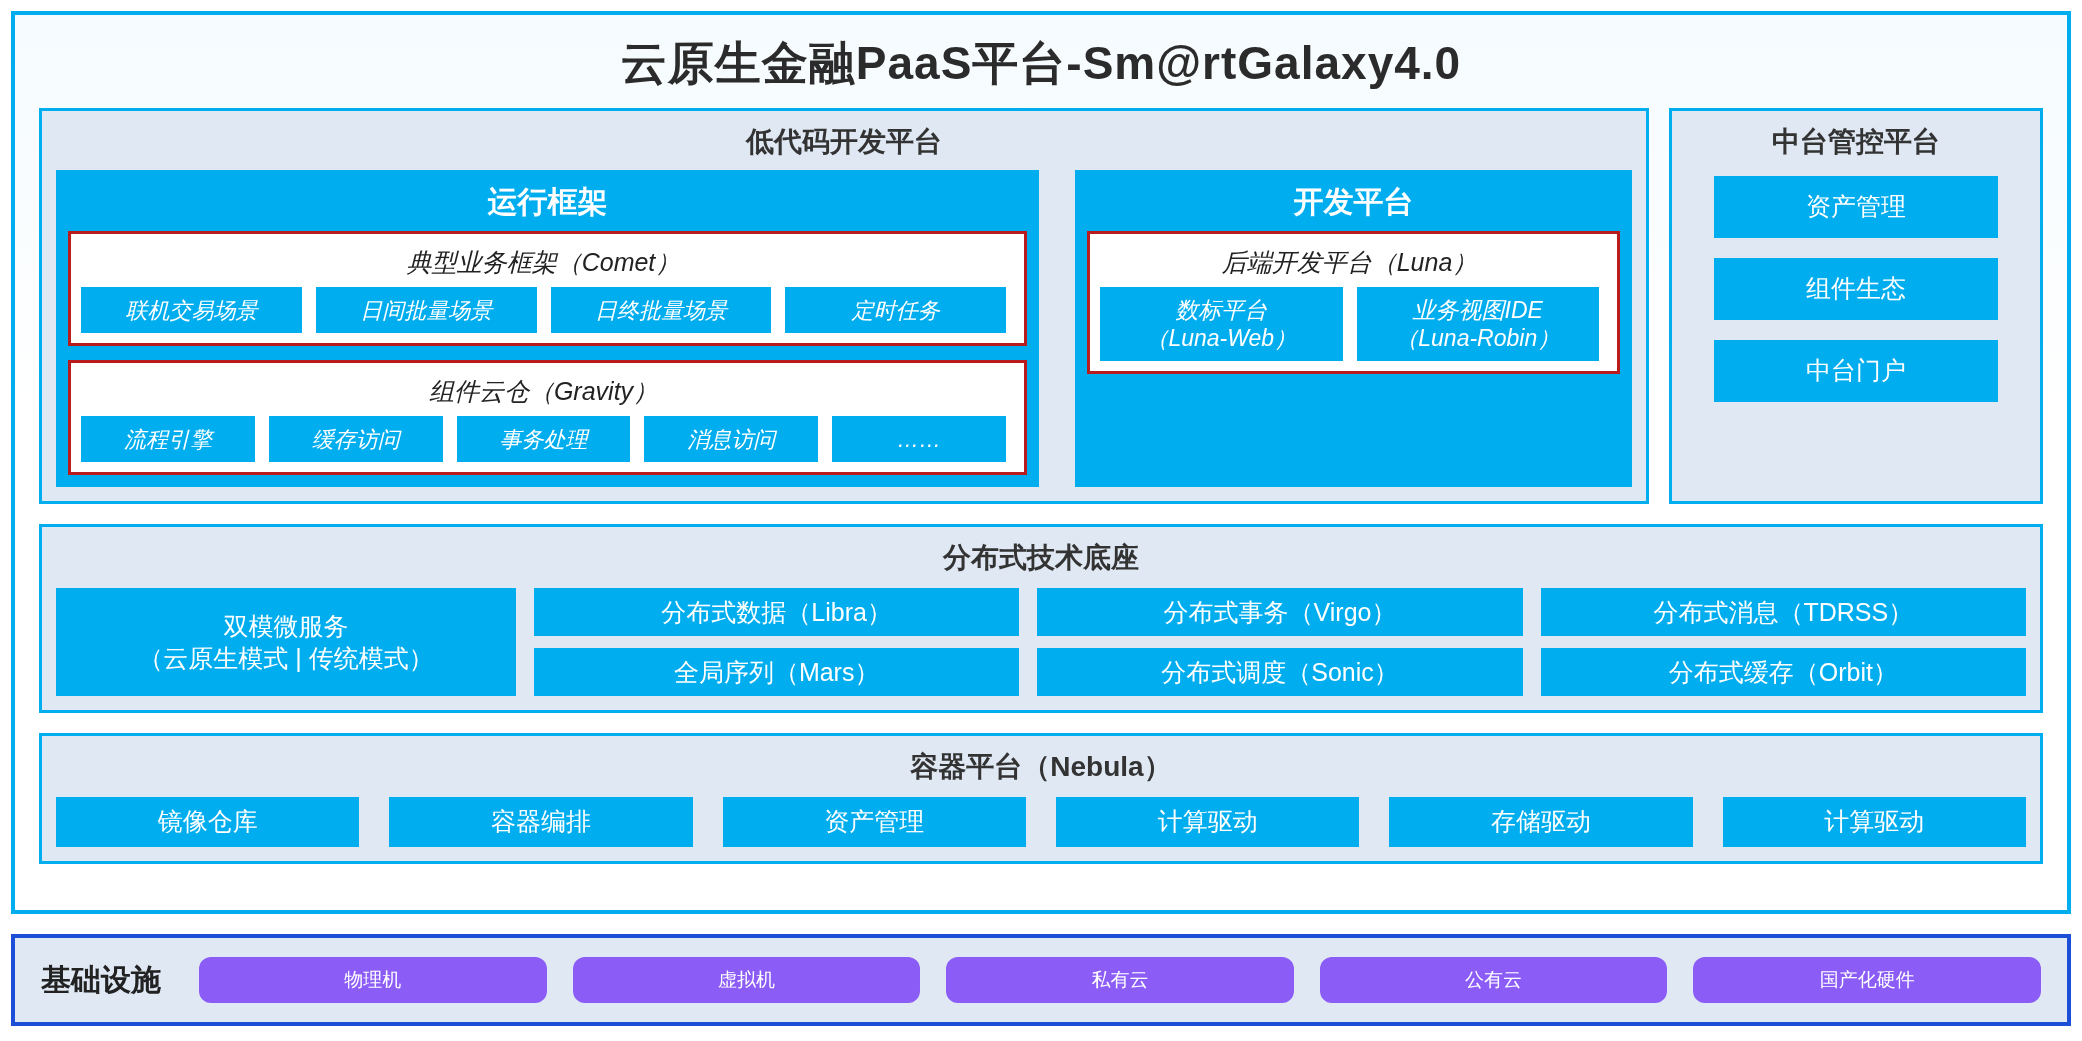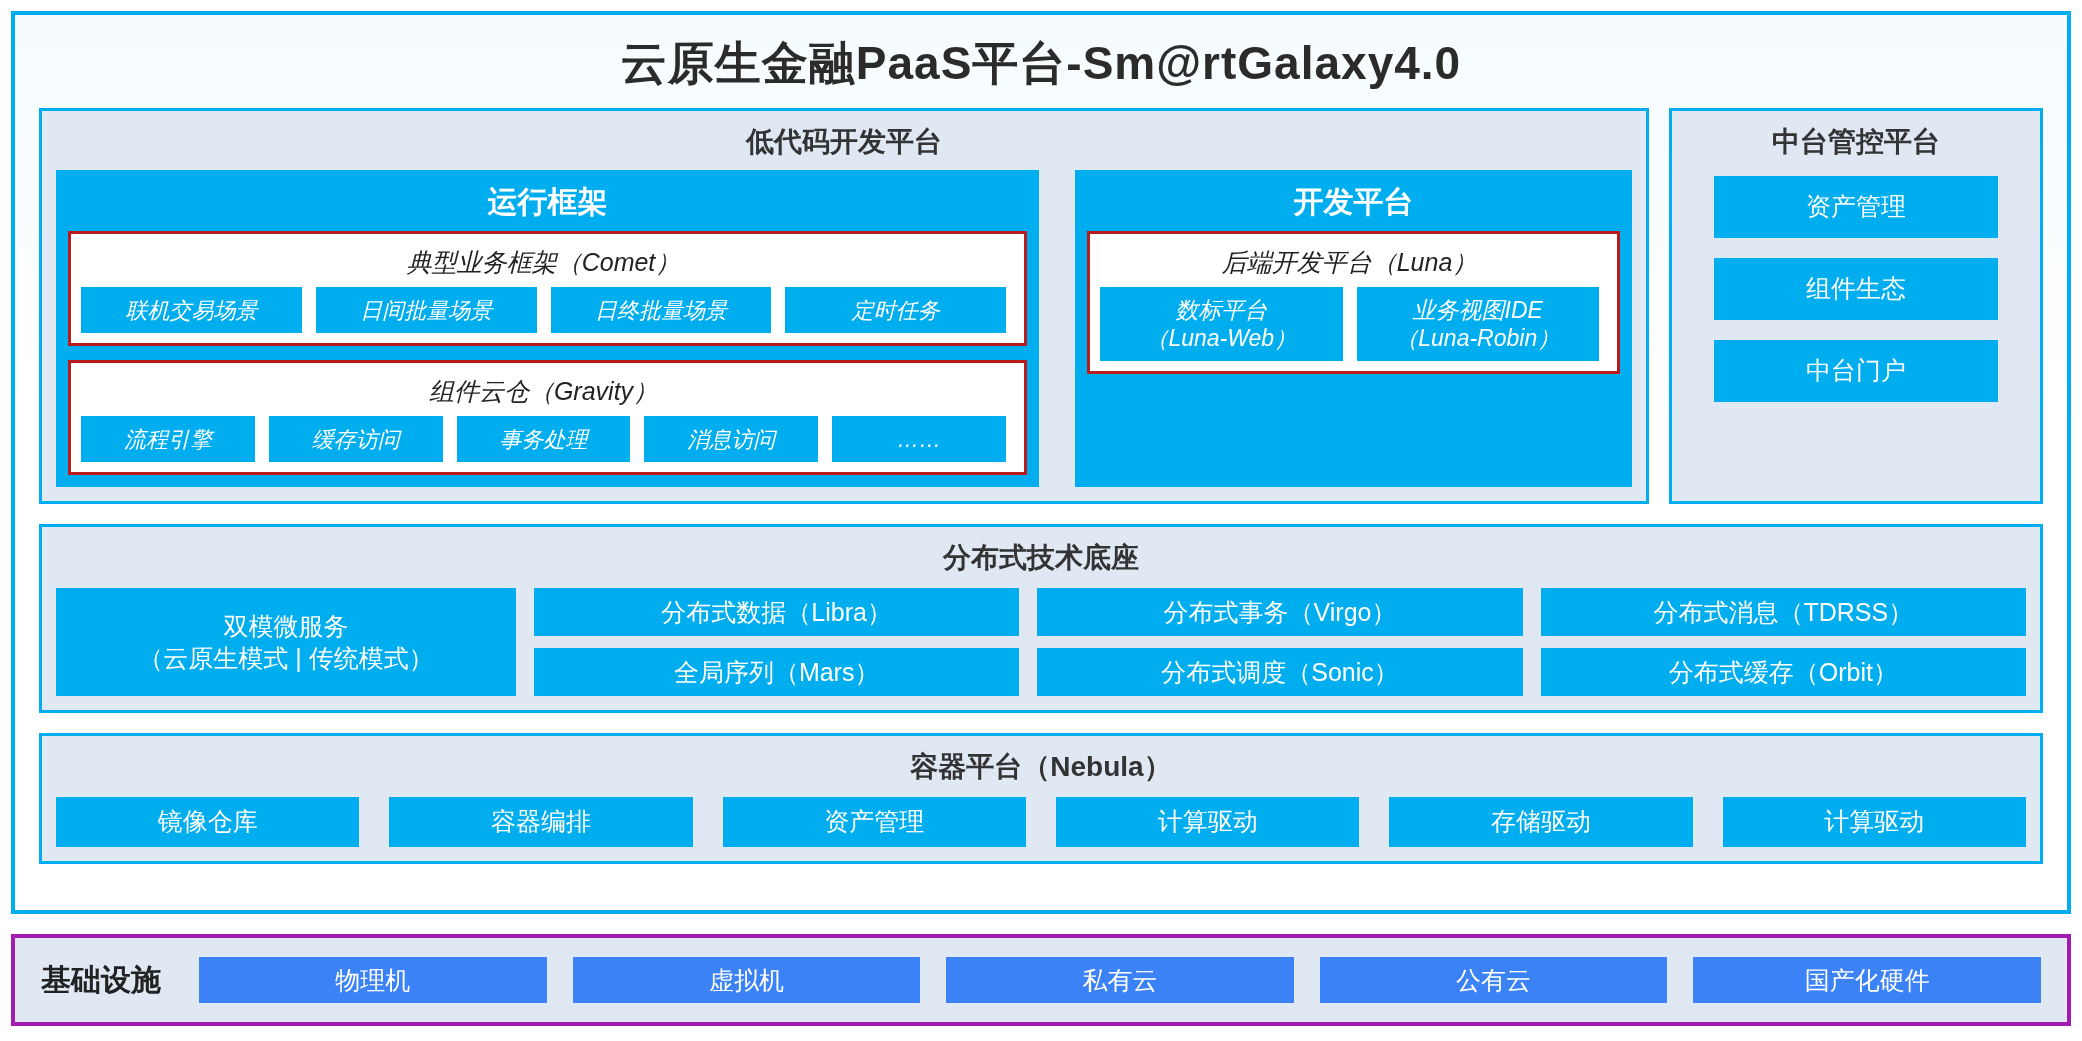--- a/index.html
+++ b/index.html
@@ -159,36 +159,37 @@
     flex:1 1 0;
     height: 50px;
     display:flex; align-items:center; justify-content:center;
     font-size: 25px;
   }
 
   
   .infra-card {
     position:absolute; left: 11px; top: 934px;
     width: 2060px; height: 92px;
-    border: 4px solid #a21caf;
+    border: 4px solid #1d4ed8;
     background: #dfe8f3;
     display:flex; align-items:center;
     padding: 0 26px;
     gap: 26px;
   }
   .infra-label {
     font-size: 30px; font-weight: 700; color:#222222;
     flex: 0 0 auto; padding-right: 12px; white-space:nowrap;
   }
   .infra-items { display:flex; gap: 26px; flex: 1 1 auto; }
   .infra-item {
-    background:#3b82f6; color:#ffffff;
+    background:#8b5cf6; color:#ffffff;
     flex:1 1 0; height: 46px;
     display:flex; align-items:center; justify-content:center;
-    font-size: 25px;
+    font-size: 19px;
+    border-radius: 12px;
   }
 </style>
 </head>
 <body>
 
 <div class="page">
 
   <div class="outer-card card">
 
     <div class="main-title">云原生金融PaaS平台-Sm@rtGalaxy4.0</div>

